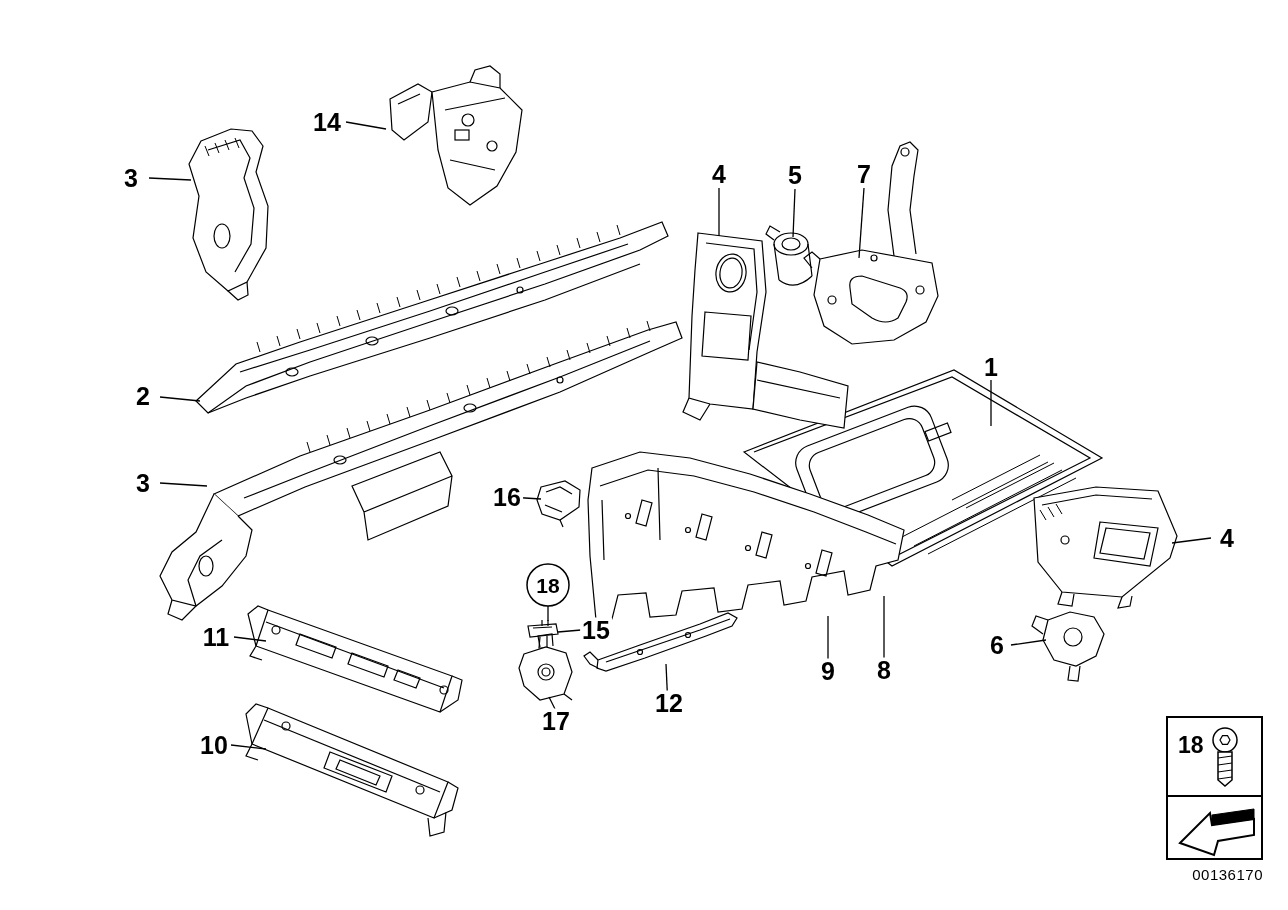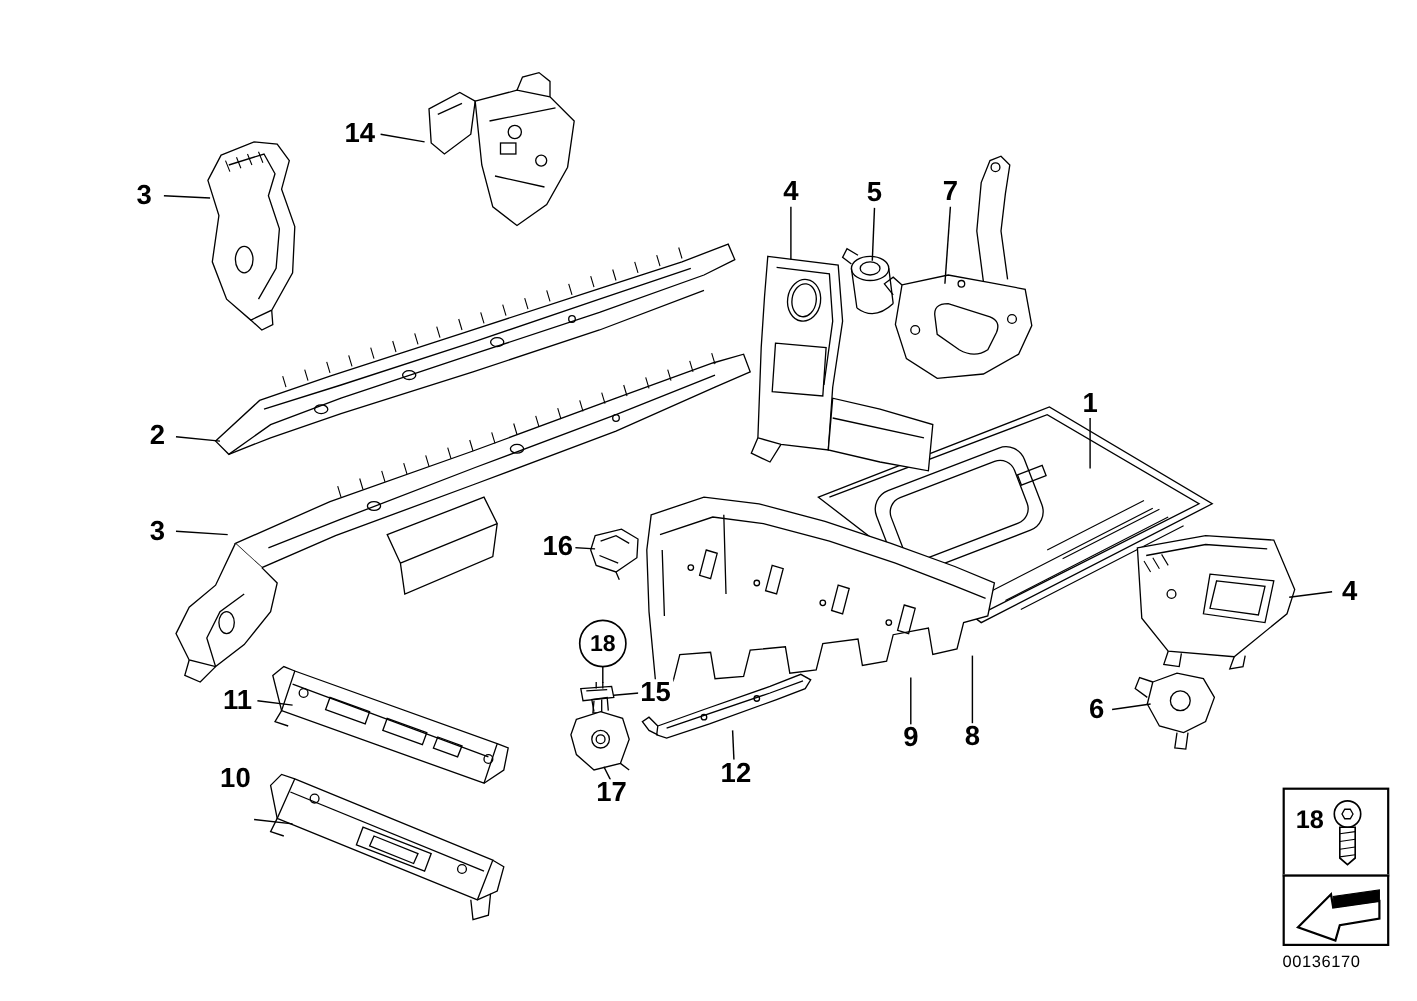--- a/index.html
+++ b/index.html
@@ -10,21 +10,21 @@
   .co{position:absolute;transform:translate(-50%,-50%);
       font-weight:bold;font-size:25px;line-height:1;cursor:pointer;
       user-select:none;background:#fff;padding:0 2px;}
   .co.small{font-size:21px;}
   .legend-box{position:absolute;border:2px solid #000;background:#fff;box-sizing:border-box;}
   #fastener-box{left:1166px;top:716px;width:97px;height:81px;}
   #fastener-box .ref{position:absolute;left:10px;top:14px;font-weight:bold;font-size:23px;}
   #fastener-box svg{position:absolute;right:8px;top:6px;}
   #direction-box{left:1166px;top:795px;width:97px;height:65px;}
   #direction-box svg{position:absolute;left:4px;top:2px;}
-  .diagram-id{position:absolute;left:1166px;top:866px;width:97px;text-align:left;
+  .diagram-id{position:absolute;left:1166px;top:866px;width:97px;text-align:right;
       font-size:15px;letter-spacing:.5px;}
 </style>
 </head>
 <body>
 
 <div class="stage">
 
 <svg class="art" width="1288" height="910" viewBox="0 0 1288 910">
 
   <g fill="#fff" stroke="#000" stroke-width="1.2">
@@ -214,21 +214,21 @@
 <div class="co" style="left:507px;top:497px">16</div>
 <div class="co" style="left:1227px;top:538px">4</div>
 <div class="co small" style="left:548px;top:585px;background:transparent">18</div>
 <div class="co" style="left:596px;top:630px">15</div>
 <div class="co" style="left:216px;top:637px">11</div>
 <div class="co" style="left:997px;top:645px">6</div>
 <div class="co" style="left:828px;top:671px">9</div>
 <div class="co" style="left:884px;top:670px">8</div>
 <div class="co" style="left:556px;top:721px">17</div>
 <div class="co" style="left:669px;top:703px">12</div>
-<div class="co" style="left:214px;top:708px">10</div>
+<div class="co" style="left:214px;top:745px">10</div>
 
 <div class="legend-box" id="fastener-box">
   <span class="ref">18</span>
   <svg width="56" height="66" viewBox="0 0 56 66">
     <circle cx="28" cy="16" r="12" fill="#fff" stroke="#000" stroke-width="1.5"></circle>
     <polygon points="33,16 30.5,11.7 25.5,11.7 23,16 25.5,20.3 30.5,20.3" fill="none" stroke="#000" stroke-width="1.2"></polygon>
     <path d="M21,28 L35,28 L35,56 L28,62 L21,56 Z" fill="#fff" stroke="#000" stroke-width="1.5"></path>
     <path d="M21,34 L35,32 M21,41 L35,39 M21,48 L35,46 M21,55 L35,53" stroke="#000" stroke-width="1" fill="none"></path>
   </svg>
 </div>

